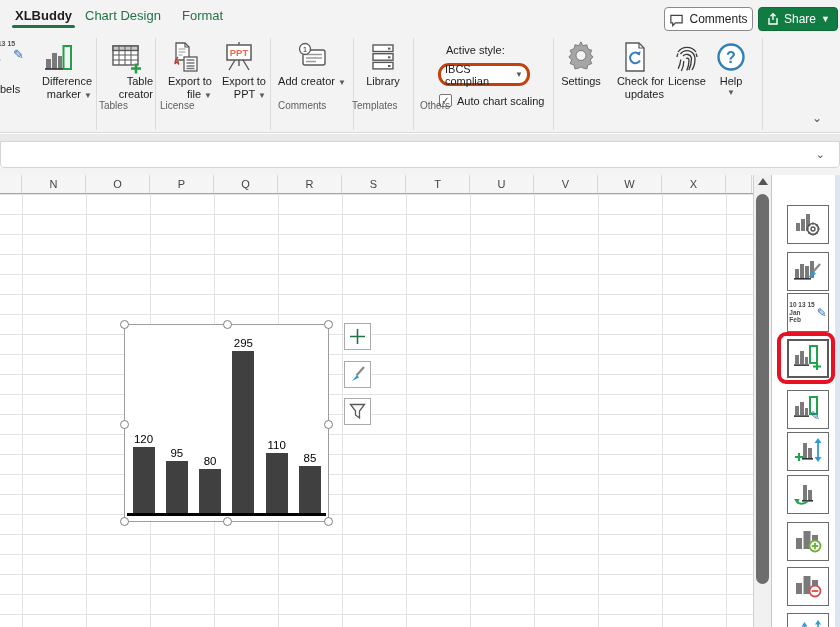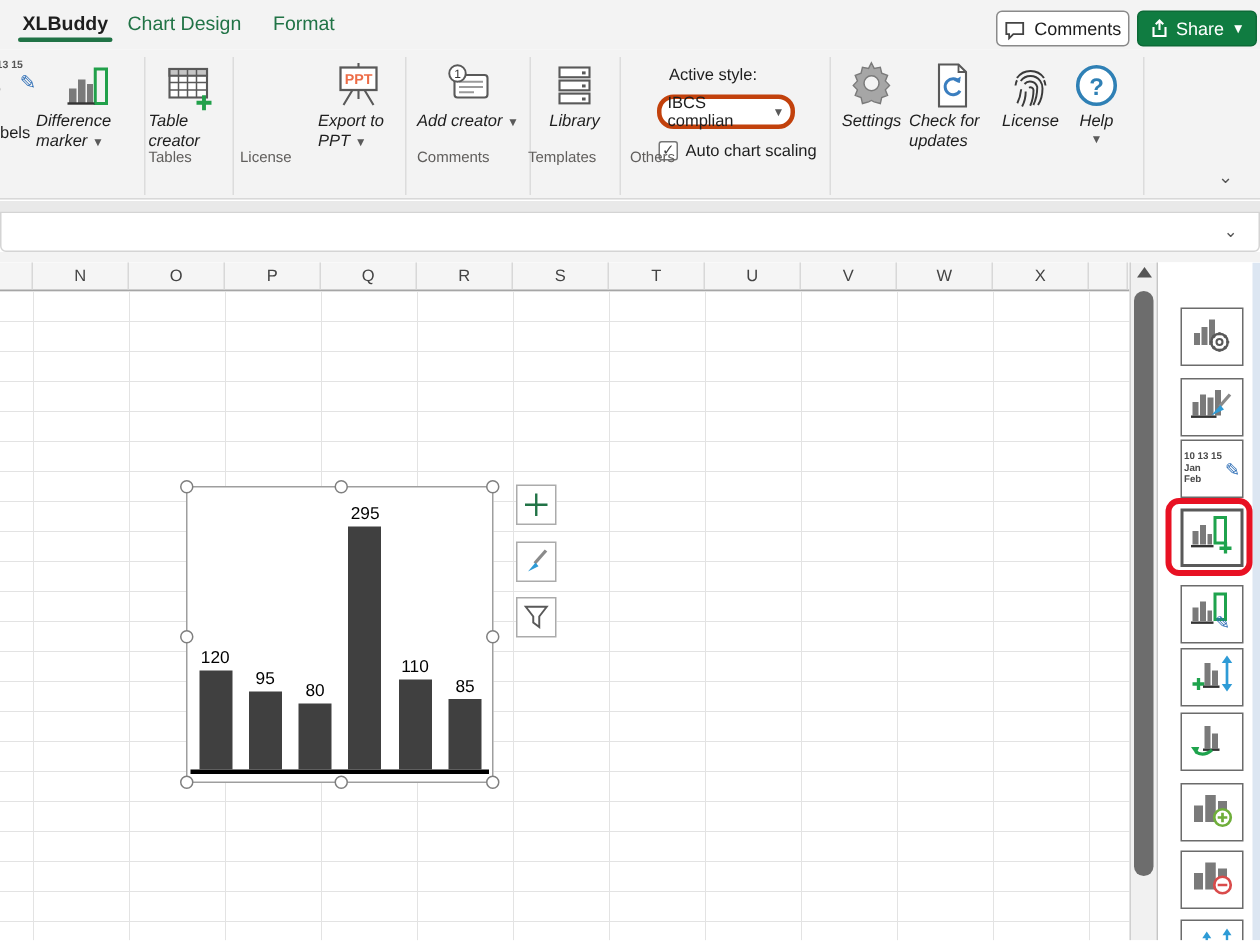--- a/index.html
+++ b/index.html
@@ -18,21 +18,21 @@
   .btn-share { position:absolute; left:758px; top:7px; width:80px; height:24px; background:#107c41;
     border:1px solid #0d6a37; border-radius:4px; display:flex; align-items:center; justify-content:center; gap:4px;
     font-size:12px; color:#fff; }
   .btn-share .chev { font-size:9px; margin-left:1px; }
 
   
   .ribbon { position:absolute; left:0; top:33px; width:840px; height:100px; background:#f3f3f3; border-bottom:1px solid #d8d8d8; }
   .divider { position:absolute; top:5px; height:92px; width:1px; background:#dcdcdc; }
   .rbtn { position:absolute; top:5px; display:flex; flex-direction:column; align-items:center; }
   .rbtn .ric { height:37px; display:flex; align-items:center; justify-content:center; }
-  .rbtn .rlb { font-size:11px; line-height:13px; color:#1e1e1e; text-align:left;font-style:italic; }
+  .rbtn .rlb { font-size:11px; line-height:13px; color:#1e1e1e; text-align:right; }
   .chev { color:#5a5a5a; font-size:8px; }
   .grouplbl { position:absolute; bottom:21px; font-size:10px; color:#605e5c; text-align:left; }
   .rb-partial-icon { position:absolute; left:-12px; top:7px; width:38px; }
   .rb-partial-icon .ln { font-size:7px; font-weight:bold; color:#555; line-height:8px; white-space:nowrap; }
   .rb-partial-icon .pencil { position:absolute; right:2px; top:7px; color:#2b6cb5; font-size:13px; }
   .rb-partial-label { position:absolute; left:0px; top:50px; font-size:11px; color:#1e1e1e; }
   .style-block { position:absolute; left:420px; top:5px; width:130px;margin-left:16px; }
   .style-lbl { font-size:11px; color:#1e1e1e; margin:6px 0 7px 10px; }
   .style-dd { margin-left:2px; width:92px; height:23px; border:3px solid #c2410c; border-radius:11px; background:#fff;
     display:flex; align-items:center; font-size:11px; color:#1e1e1e; padding:0 4px; justify-content:space-between; }
@@ -143,20 +143,33 @@
         <rect x="4" y="6" width="25" height="4.5" fill="#c6c6c6" stroke="#595959" stroke-width="1.4"></rect>
         <path d="M10 6v19M16 6v19M22 6v19M4 15h25M4 20h25" stroke="#595959" stroke-width="1"></path>
         <path d="M22 28.5h10M27 23.5v10" stroke="#21a04a" stroke-width="2.6"></path>
       </svg>
         </div>
       <div class="rlb"><span>Table creator</span></div>
     </div>
 
     <div class="divider" style="left:155px"></div>
 
+    <div class="rbtn" style="left:160px; width:52px">
+      <div class="ric">
+          <svg width="32" height="34" viewBox="0 0 32 34">
+        <path d="M6 3h9l4 4v13H6z" fill="#fff" stroke="#595959" stroke-width="1.3"></path>
+        <path d="M15 3v4h4" fill="none" stroke="#595959" stroke-width="1.2"></path>
+        <path d="M8.5 9h7M8.5 12h7M8.5 15h4" stroke="#9a9a9a" stroke-width="1.2"></path>
+        <path d="M8 17c-2 2-3 3-3 5h4M9 24.5l-2-2.5-2.4 2" fill="none" stroke="#c0392b" stroke-width="1.4"></path>
+        <rect x="14" y="17" width="13" height="14" fill="#fff" stroke="#595959" stroke-width="1.3"></rect>
+        <path d="M16.5 20h8M16.5 23h8M16.5 26h8M16.5 28.5h8" stroke="#777" stroke-width="1.3"></path>
+      </svg>
+        </div>
+      <div class="rlb"><span>Export to file</span> <span class="chev">▼</span></div>
+    </div>
 
     <div class="rbtn" style="left:212px; width:54px">
       <div class="ric">
           <svg width="34" height="34" viewBox="0 0 34 34">
         <path d="M17 2v3" stroke="#595959" stroke-width="1.4"></path>
         <rect x="5" y="5" width="24" height="15" fill="#fff" stroke="#595959" stroke-width="1.5"></rect>
         <text x="17" y="16" text-anchor="middle" font-size="9.5" font-weight="bold" fill="#ed6c47" font-family="Liberation Sans, sans-serif">PPT</text>
         <path d="M13 20l-6 10M21 20l6 10M17 20v6" fill="none" stroke="#595959" stroke-width="1.4"></path>
       </svg>
         </div>

